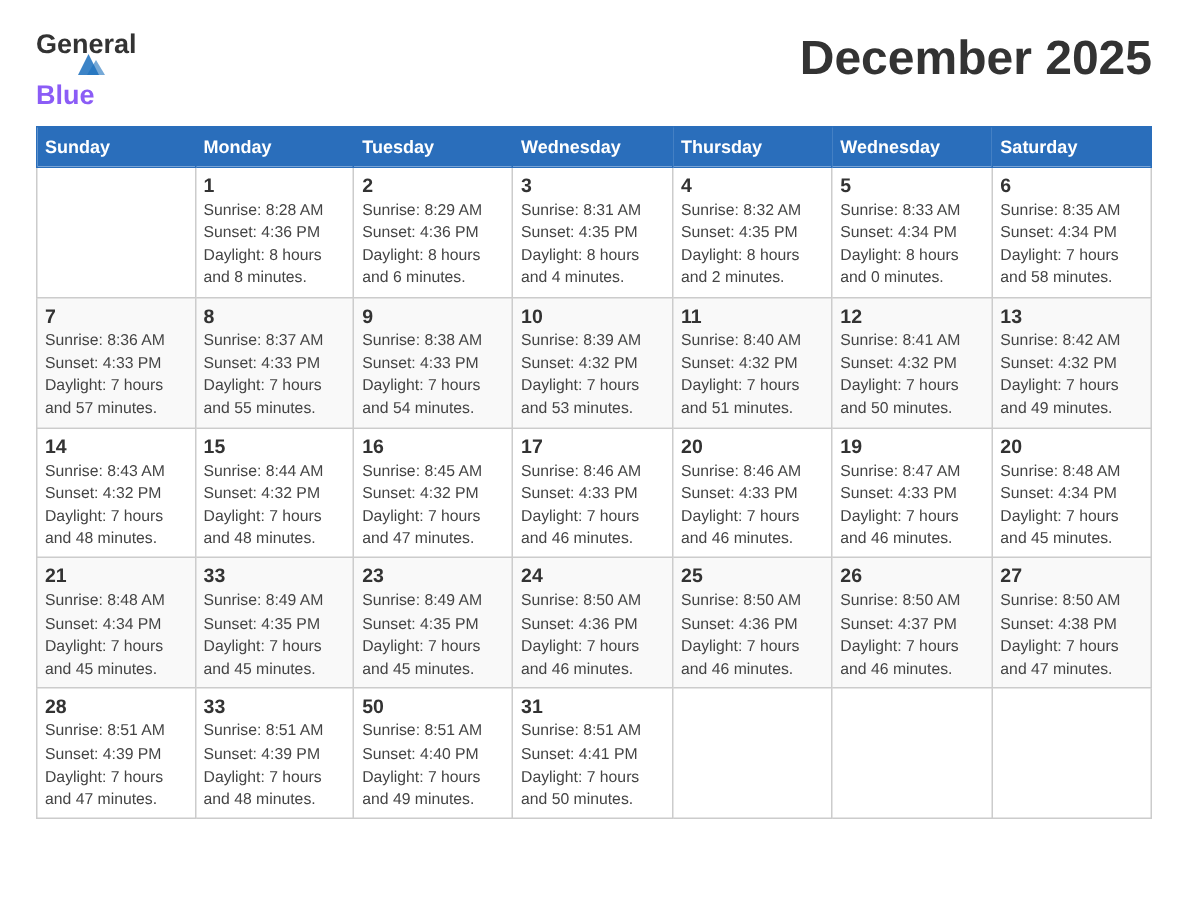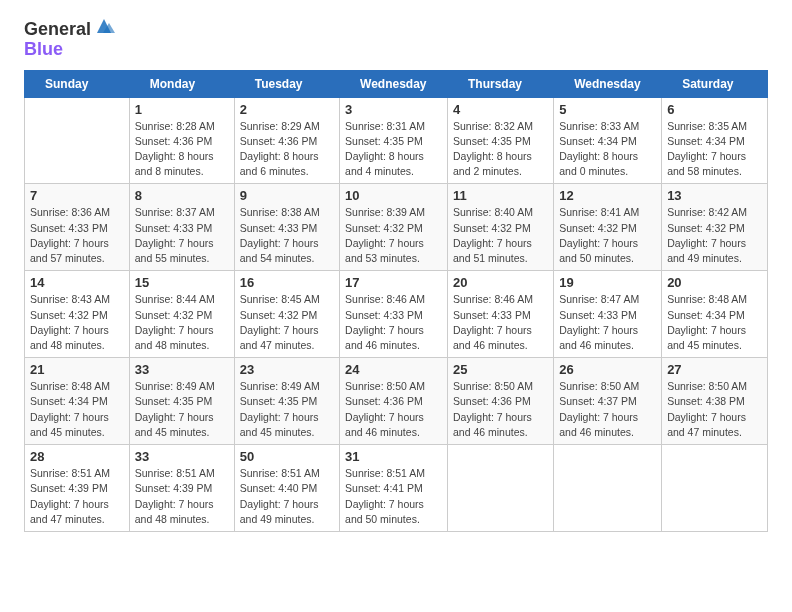--- a/index.html
+++ b/index.html
@@ -46,21 +46,21 @@
       color: #333;
     }
     .calendar-table {
       width: 100%;
       border-collapse: collapse;
       font-size: 11px;
     }
     .calendar-table thead th {
       background-color: #2a6ebb;
       color: #fff;
-      padding: 6px 20px;
+      padding: 6px 5px;
       text-align: left;
       font-size: 12px;
       font-weight: bold;
       border: 1px solid #2a6ebb;
     }
     .calendar-table tbody td {
       border: 1px solid #ccc;
       vertical-align: top;
       padding: 4px 5px;
       width: 108px;
@@ -85,31 +85,32 @@
     .empty-cell {
       background: #fff !important;
     }
   </style>
 </head>
 <body>
 
 <div class="header-area">
   <div class="logo">
     <div>
-      <div style="display:flex;align-items:center;">
+      <div style="display:flex;align-items:center;flex-direction:column;">
         <span class="logo-text-general">General</span>
         <svg width="22" height="22" viewBox="0 0 22 22" style="margin-left:2px;margin-top:-8px;">
           <polygon points="4,18 11,4 18,18" fill="#1a6fbd" opacity="0.85"></polygon>
           <polygon points="10,18 16,8 22,18" fill="#1a6fbd" opacity="0.6"></polygon>
         </svg>
       </div>
       <span class="logo-text-blue">Blue</span>
     </div>
   </div>
   <div class="title-block">
+    <div class="month-title">December 2025</div>
   </div>
 </div>
 
 <table class="calendar-table">
   <thead>
     <tr>
     <th>Sunday</th>
         <th>Monday</th>
         <th>Tuesday</th>
         <th>Wednesday</th>

